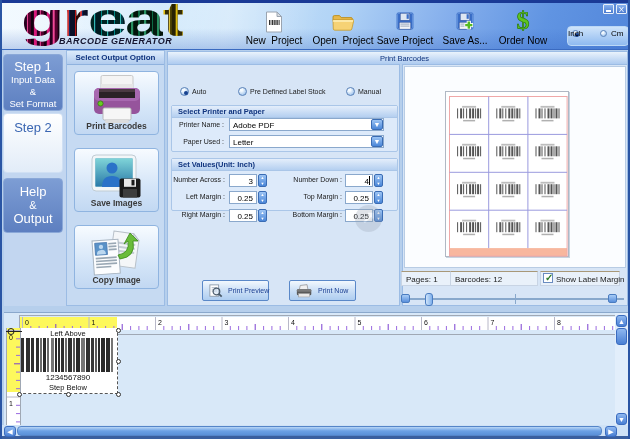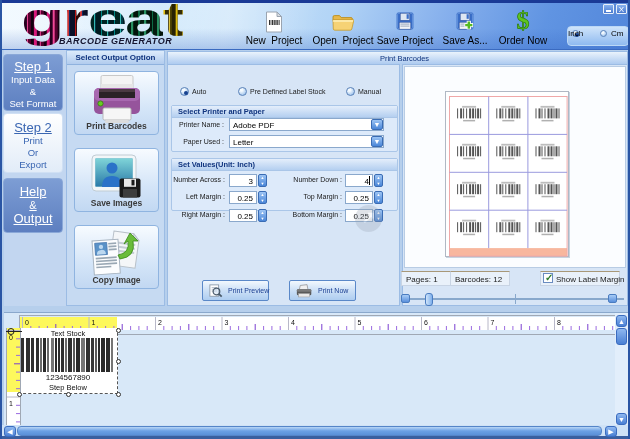--- a/index.html
+++ b/index.html
@@ -31,21 +31,21 @@
 .radio.r7 { width:7px; height:7px; }
 .radio.r7.sel::after { left:1.5px; top:1.5px; width:4px; height:4px; }
 .winbtn { position:absolute; top:4px; width:11px; height:10px; border:1px solid #e8f0fa; border-radius:1px;
   background:linear-gradient(180deg,#88b2ee,#4a7ad0); color:#fff; z-index:6; box-shadow:0 0 0 1px #5a8ad8; }
 
 
 #sidebar { left:2px; top:50px; width:62px; height:256px; background:#c2d6f0; }
 .tab { position:absolute; left:1px; width:60px; border-radius:4px; text-align:center; color:#fff; }
 .tab.blue { background:linear-gradient(180deg,#7d9dd4 0%,#5d7fc0 100%); border:1px solid #8aa8d8; }
 .tab.lite { background:linear-gradient(180deg,#ffffff 0%,#e2ecf8 100%); color:#3a66b2; border:1px solid #d0e0f4; }
-.tab .big { font-size:13px; margin-top:4px;text-decoration:underline; }
+.tab .big { font-size:13px; margin-top:4px; }
 .tab .sm { font-size:9.5px; line-height:1.25; }
 
 
 #outpanel { left:64px; top:50px; width:99px; height:256px; background:#c6daf2; border:1px solid #9cbce4; }
 .hdrbar { position:absolute; font-size:8px; font-weight:bold; color:#10347e;
   background:linear-gradient(180deg,#dcebfb 0%,#b2ccee 100%); border-bottom:1px solid #8fb2de; }
 .obtn { position:absolute; left:72px; width:85px; height:64px; border-radius:4px; text-align:center;
   background:linear-gradient(180deg,#f7fbff 0%,#d4e5f8 60%,#c2d8f2 100%); border:1px solid #8fb4e0; }
 .obtn .lbl { position:absolute; width:100%; bottom:3px; font-size:8.5px; font-weight:bold; color:#3a3a3a; }
 
@@ -165,21 +165,20 @@
   </div>
 <div class="winbtn" style="left:614px;text-align:center;font-size:8px;line-height:9px">X</div>
 
 <div class="abs" id="sidebar"></div>
 <div class="tab blue" style="top:54px;height:57px">
   <div class="big">Step 1</div>
     <div class="sm">Input Data<br>&amp;<br>Set Format</div>
   </div>
 <div class="tab lite" style="top:113px;height:60px">
   <div class="big" style="margin-top:6px">Step 2</div>
-    <div class="sm">Print<br>Or<br>Export</div>
   </div>
 <div class="tab blue" style="top:178px;height:55px">
   <div class="big" style="margin-top:5px">Help</div>
     <div class="big" style="margin-top:0;font-size:11px">&amp;</div>
     <div class="big" style="margin-top:0">Output</div>
   </div>
 
 <div class="abs" id="outpanel"></div>
 <div class="hdrbar" style="left:65px;top:51px;width:97px;height:14px;text-align:center;line-height:14px">Select Output Option</div>
 <div class="obtn" style="top:71px">
@@ -473,21 +472,21 @@
       <rect x="98.5" y="130.2" width="1" height="10" fill="#555555"></rect>
       <rect x="101.5" y="130.2" width="2" height="10" fill="#555555"></rect>
       <rect x="104.5" y="130.2" width="2" height="10" fill="#555555"></rect>
       <rect x="107.5" y="130.2" width="1" height="10" fill="#555555"></rect>
       <rect x="109.5" y="130.2" width="2" height="10" fill="#555555"></rect>
       <rect x="112.5" y="130.2" width="1" height="10" fill="#555555"></rect>
       <rect x="95.5" y="141.7" width="12" height="1.5" fill="#b0b0b0"></rect>
     </svg></div>
 
 <div class="statbox" style="left:399px;width:65px">Pages: 1</div>
-<div class="statbox" style="left:448px;width:60px">Barcodes: 12</div>
+<div class="statbox" style="left:448px;width:88px">Barcodes: 12</div>
 <div class="statbox" style="left:538px;width:80px;padding-left:15px">Show Label Margin</div>
 <div class="abs" id="checkbox"></div>
 
 <div style="position:absolute;left:404px;top:298px;width:218px;height:2px;background:#88a8cc"></div>
 <div style="position:absolute;left:513px;top:294px;width:1px;height:10px;background:#88a8cc"></div>
 <div class="trkbtn" style="left:399px;top:294px"></div>
 <div class="trkbtn" style="left:606px;top:294px"></div>
 <div class="abs" id="trkthumb"></div>
 
 <div class="abs" id="bottom"></div>
@@ -571,21 +570,21 @@
       <text x="71.5" y="8" font-family="Liberation Sans" font-size="7" fill="#111">1</text>
       <text x="138.0" y="8" font-family="Liberation Sans" font-size="7" fill="#111">2</text>
       <text x="204.5" y="8" font-family="Liberation Sans" font-size="7" fill="#111">3</text>
       <text x="271.0" y="8" font-family="Liberation Sans" font-size="7" fill="#111">4</text>
       <text x="337.5" y="8" font-family="Liberation Sans" font-size="7" fill="#111">5</text>
       <text x="404.0" y="8" font-family="Liberation Sans" font-size="7" fill="#111">6</text>
       <text x="470.5" y="8" font-family="Liberation Sans" font-size="7" fill="#111">7</text>
       <text x="537.0" y="8" font-family="Liberation Sans" font-size="7" fill="#111">8</text>
     </svg></div>
 <div class="abs" id="label">
-  <div class="btxt" style="top:1px">Text Stock</div>
+  <div class="btxt" style="top:1px">Left Above</div>
   <div style="position:absolute;left:2px;top:10px"><svg width="94" height="34">
         <rect x="0.0" y="0" width="4" height="34" fill="#303030"></rect>
         <rect x="6.0" y="0" width="4" height="34" fill="#303030"></rect>
         <rect x="11.0" y="0" width="3" height="34" fill="#303030"></rect>
         <rect x="16.0" y="0" width="3" height="34" fill="#303030"></rect>
         <rect x="20.0" y="0" width="2" height="34" fill="#6a6a6a"></rect>
         <rect x="23.0" y="0" width="3" height="34" fill="#2a2a2a"></rect>
         <rect x="27.0" y="0" width="2" height="34" fill="#6a6a6a"></rect>
         <rect x="31.0" y="0" width="3" height="34" fill="#757575"></rect>
         <rect x="35.0" y="0" width="2" height="34" fill="#2a2a2a"></rect>

